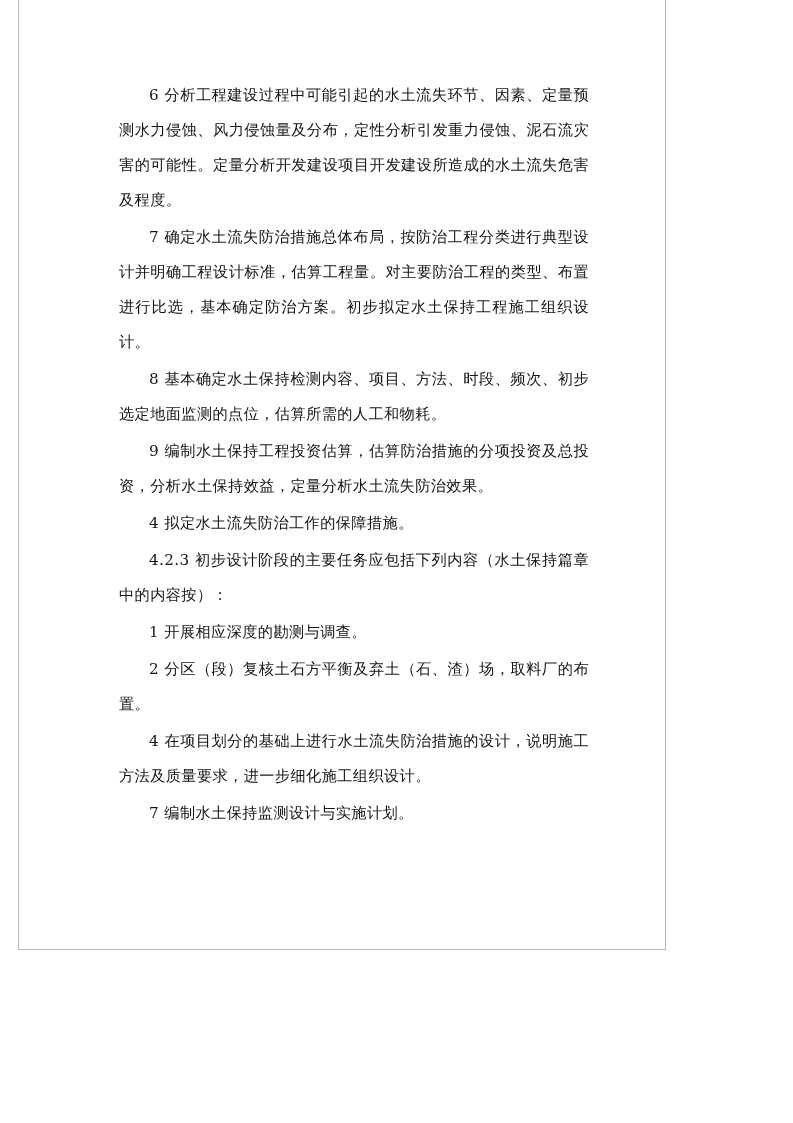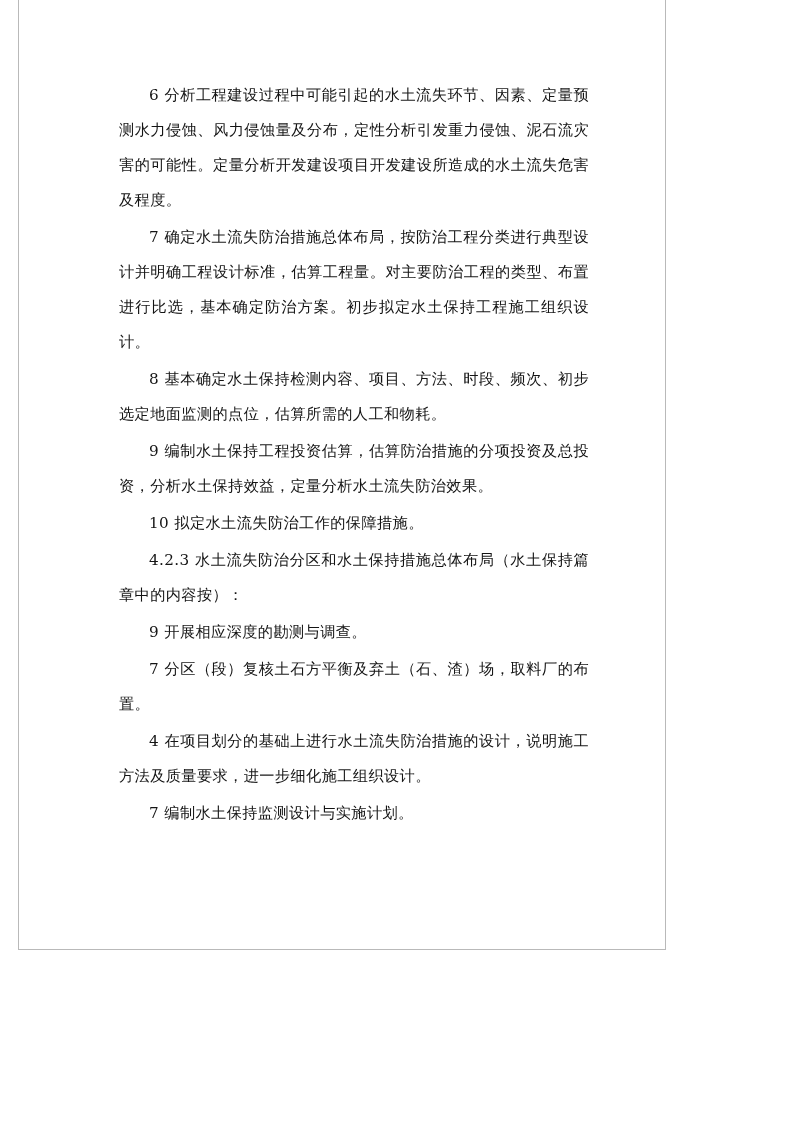--- a/index.html
+++ b/index.html
@@ -56,22 +56,22 @@
 </head>
 <body>
 
 <div class="page">
   <div class="scan-area">
     <div class="content">
       <p class="para">6 分析工程建设过程中可能引起的水土流失环节、因素、定量预测水力侵蚀、风力侵蚀量及分布，定性分析引发重力侵蚀、泥石流灾害的可能性。定量分析开发建设项目开发建设所造成的水土流失危害及程度。</p>
       <p class="para">7 确定水土流失防治措施总体布局，按防治工程分类进行典型设计并明确工程设计标准，估算工程量。对主要防治工程的类型、布置进行比选，基本确定防治方案。初步拟定水土保持工程施工组织设计。</p>
       <p class="para">8 基本确定水土保持检测内容、项目、方法、时段、频次、初步选定地面监测的点位，估算所需的人工和物耗。</p>
       <p class="para">9 编制水土保持工程投资估算，估算防治措施的分项投资及总投资，分析水土保持效益，定量分析水土流失防治效果。</p>
-      <p class="para">10 拟定水土流失防治工作的保障措施。</p>
-      <p class="para">4.2.3 水土流失防治分区和水土保持措施总体布局（水土保持篇章中的内容按）：</p>
-      <p class="para">9 开展相应深度的勘测与调查。</p>
-      <p class="para">7 分区（段）复核土石方平衡及弃土（石、渣）场，取料厂的布置。</p>
+      <p class="para">4 拟定水土流失防治工作的保障措施。</p>
+      <p class="para">4.2.3 初步设计阶段的主要任务应包括下列内容（水土保持篇章中的内容按）：</p>
+      <p class="para">1 开展相应深度的勘测与调查。</p>
+      <p class="para">2 分区（段）复核土石方平衡及弃土（石、渣）场，取料厂的布置。</p>
       <p class="para">4 在项目划分的基础上进行水土流失防治措施的设计，说明施工方法及质量要求，进一步细化施工组织设计。</p>
       <p class="para">7 编制水土保持监测设计与实施计划。</p>
       <div class="spacer-bottom"></div>
     </div>
   </div>
 </div>
 
 </body></html>

